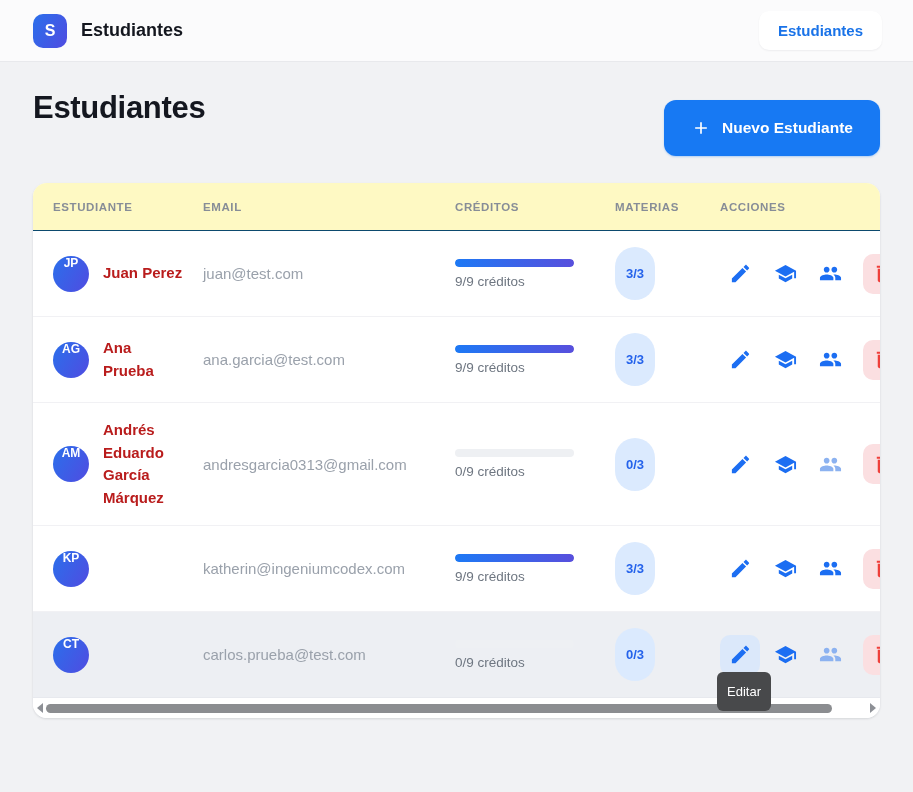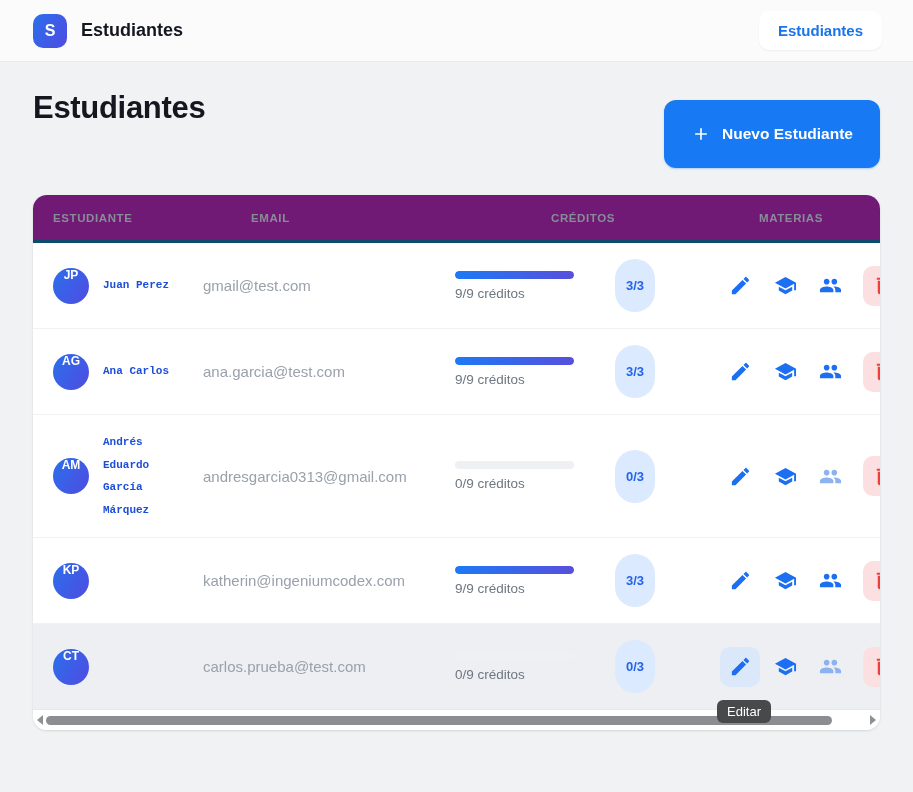--- a/index.html
+++ b/index.html
@@ -44,21 +44,21 @@
     cursor: pointer;
   }
 
   
   .main { padding: 28px 33px 0 33px; }
   .page-head { display: flex; justify-content: space-between; align-items: flex-start; }
   .page-title { font-size: 31px; font-weight: 700; color: #14171f; letter-spacing: -0.3px; }
   .page-subtitle { margin-top: 9px; font-size: 15px; color: #70757e; }
   .btn-primary {
     margin-top: 10px;
-    height: 68px;
+    height: 56px;
     border: none;
     border-radius: 12px;
     background: #1779f3;
     color: #fff;
     font-family: inherit;
     font-size: 15.5px;
     font-weight: 600;
     display: flex; align-items: center; gap: 11px;
     padding: 0 27px;
     cursor: pointer;
@@ -74,24 +74,23 @@
     border-radius: 14px;
     box-shadow: 0 1px 3px rgba(16,24,40,.08), 0 1px 2px rgba(16,24,40,.05);
     overflow: hidden;
   }
   .tgrid {
     display: grid;
     grid-template-columns: 150px 252px 160px 105px 1fr;
     align-items: center;
   }
   .thead {
-    background: #701a75;
+    background: #fef9c3;
     height: 48px;
-    border-bottom: 3px solid #0c4a6e;
-    gap: 48px;
+    border-bottom: 1px solid #0c4a6e;
   }
   .th {
     font-size: 11.5px;
     font-weight: 700;
     letter-spacing: 0.6px;
     color: #878d97;
     padding-left: 20px;
     text-transform: uppercase;
   }
   .trow { border-bottom: 1px solid #f1f1f4; background: #fff; }
@@ -100,21 +99,21 @@
 
   .c-student { display: flex; align-items: center; gap: 14px; }
   .avatar {
     flex: 0 0 36px;
     width: 36px; height: 36px;
     border-radius: 50%;
     background: linear-gradient(120deg, #2e6cea 10%, #4c4fe2 90%);
     color: #fff; font-size: 12px; font-weight: 700;
     display: flex; justify-content: center;
   }
-  .sname { font-size: 11px; font-weight: 600; color: #1d4ed8; line-height: 22.5px; max-width: 84px; font-family: Liberation Mono, monospace; }
+  .sname { font-size: 15px; font-weight: 600; color: #b91c1c; line-height: 22.5px; max-width: 84px; }
   .c-email { font-size: 15px; color: #9aa1ab; }
 
   .ptrack { width: 119px; height: 8px; border-radius: 99px; background: #eef0f3; overflow: hidden; }
   .pfill { height: 100%; border-radius: 99px; background: linear-gradient(to right, #1d79f5, #584fdd); }
   .plabel { margin-top: 7px; font-size: 13.5px; color: #6e7681; }
 
   .badge {
     display: inline-block;
     background: #dbeafe;
     color: #2563eb;
@@ -158,21 +157,21 @@
   .scroll-thumb { width: 95.7%; height: 9px; border-radius: 99px; background: #8b8d90; cursor: grab; }
 
   
   .tooltip {
     position: absolute;
     left: 684px;
     bottom: 7px;
     background: #48494b;
     color: #fff;
     font-size: 13px;
-    padding: 4px 10px;
+    padding: 12px 10px;
     border-radius: 6px;
     z-index: 5;
     white-space: nowrap;
   }
 </style>
 </head>
 <body>
 
 <header class="appbar">
   <div class="appbar-left">
@@ -209,21 +208,21 @@
     </div>
 
     <div id="rows-container">
   <div class="tgrid trow">
     <div class="cell c-student">
       <div class="avatar">
         <span>JP</span>
       </div>
       <div class="sname">Juan Perez</div>
     </div>
-    <div class="cell c-email">gmail@test.com</div>
+    <div class="cell c-email">juan@test.com</div>
     <div class="cell c-credits">
       <div class="ptrack">
         <div class="pfill" style="width: 100%;"></div>
       </div>
       <div class="plabel">9/9 créditos</div>
     </div>
     <div class="cell c-materias">
       <span class="badge">3/3</span>
     </div>
     <div class="cell c-actions">
@@ -248,21 +247,21 @@
               </svg>
       </button>
     </div>
   </div>
 
   <div class="tgrid trow">
     <div class="cell c-student">
       <div class="avatar">
         <span>AG</span>
       </div>
-      <div class="sname">Ana Carlos</div>
+      <div class="sname">Ana Prueba</div>
     </div>
     <div class="cell c-email">ana.garcia@test.com</div>
     <div class="cell c-credits">
       <div class="ptrack">
         <div class="pfill" style="width: 100%;"></div>
       </div>
       <div class="plabel">9/9 créditos</div>
     </div>
     <div class="cell c-materias">
       <span class="badge">3/3</span>

